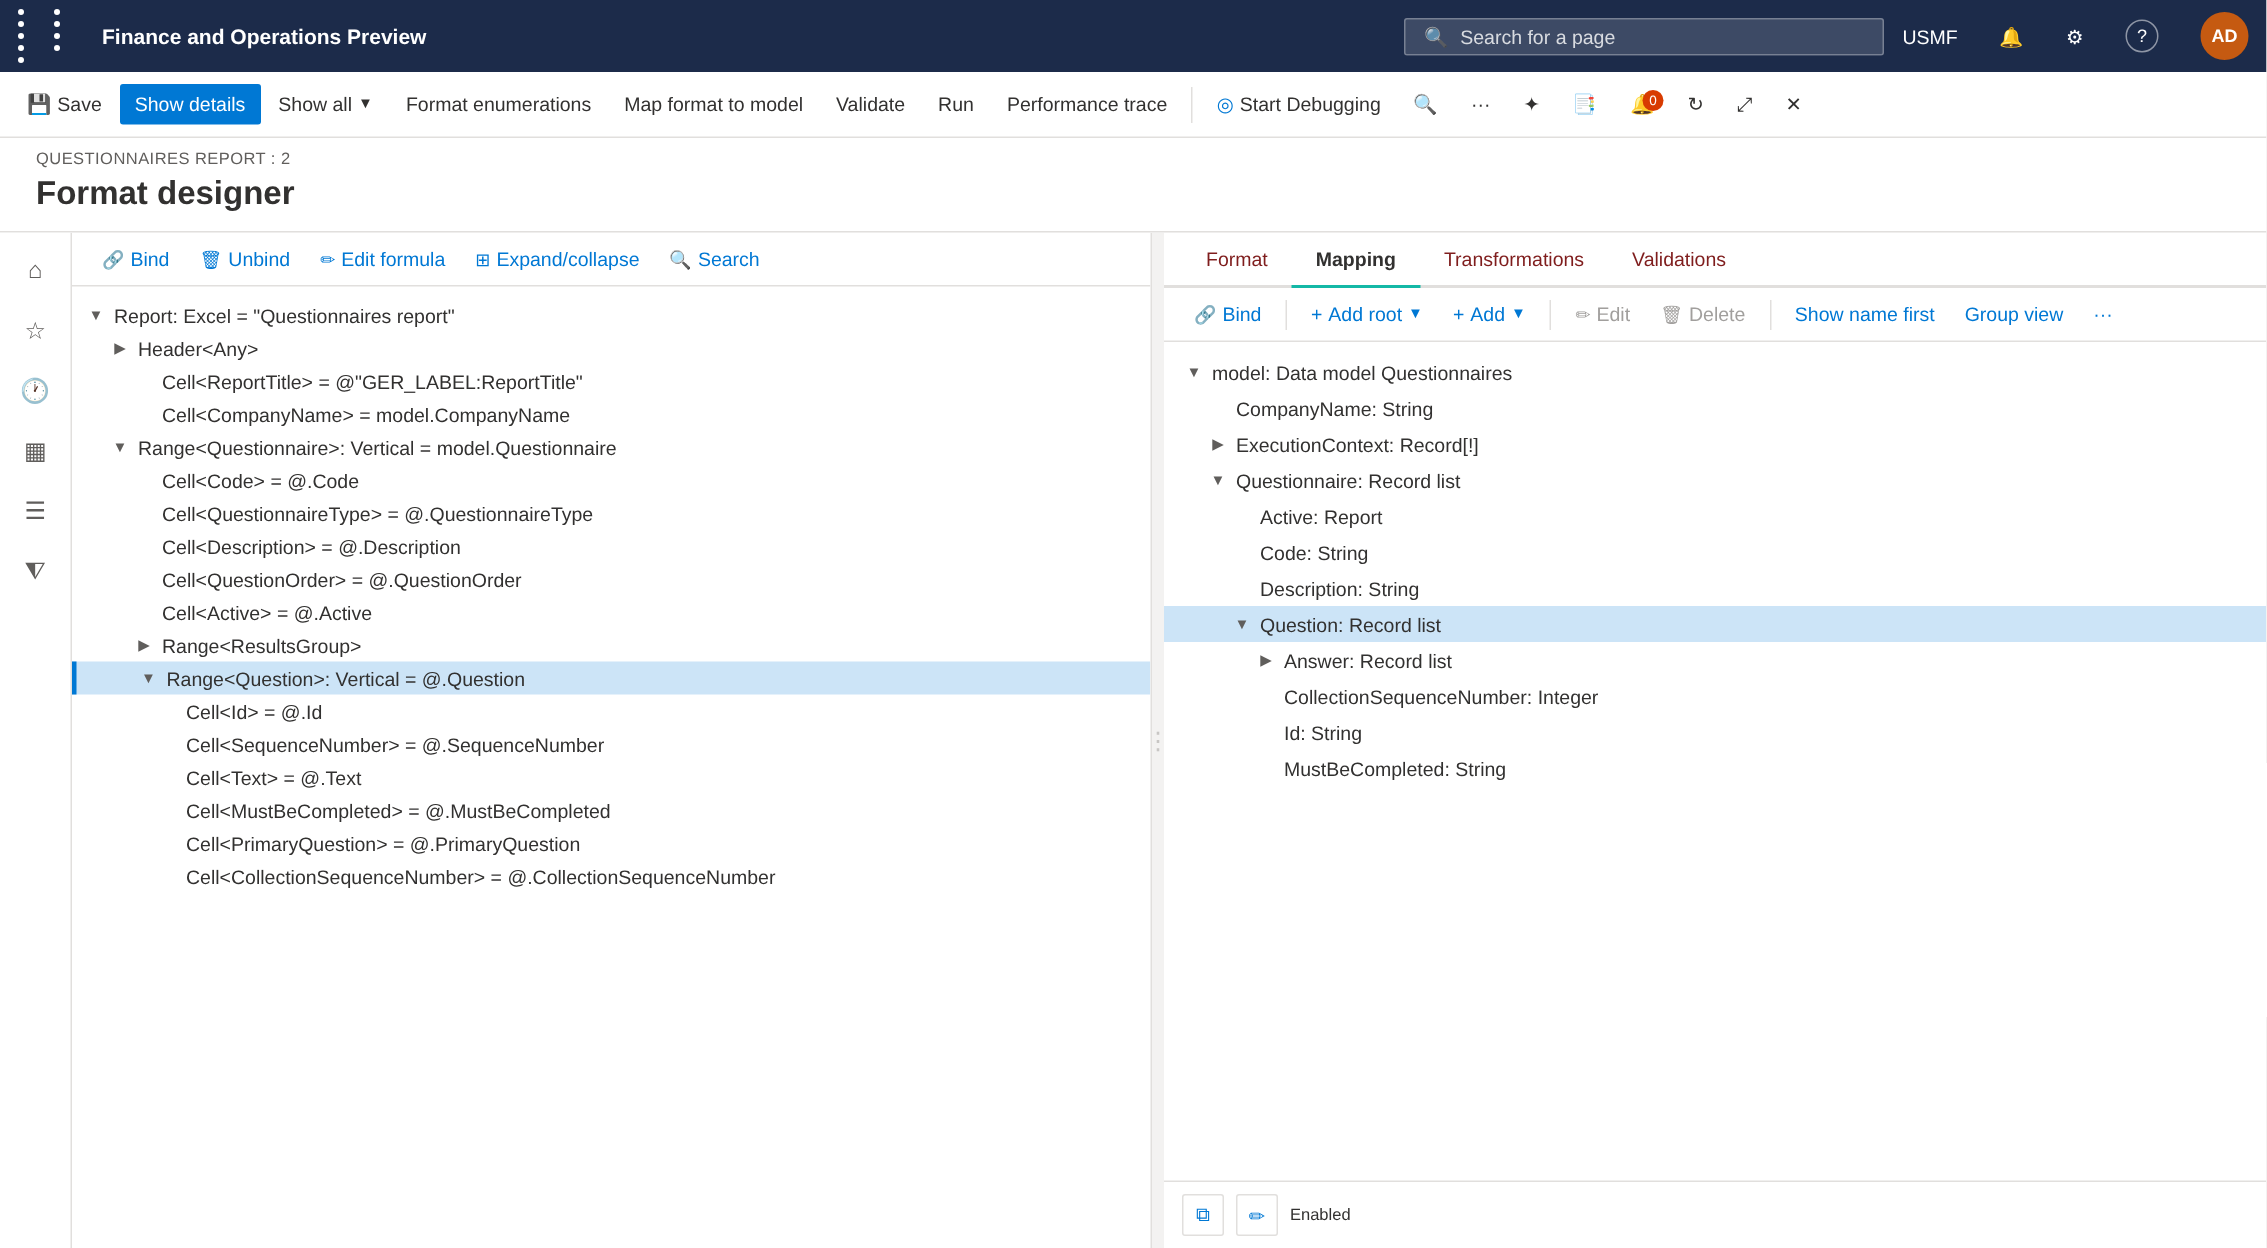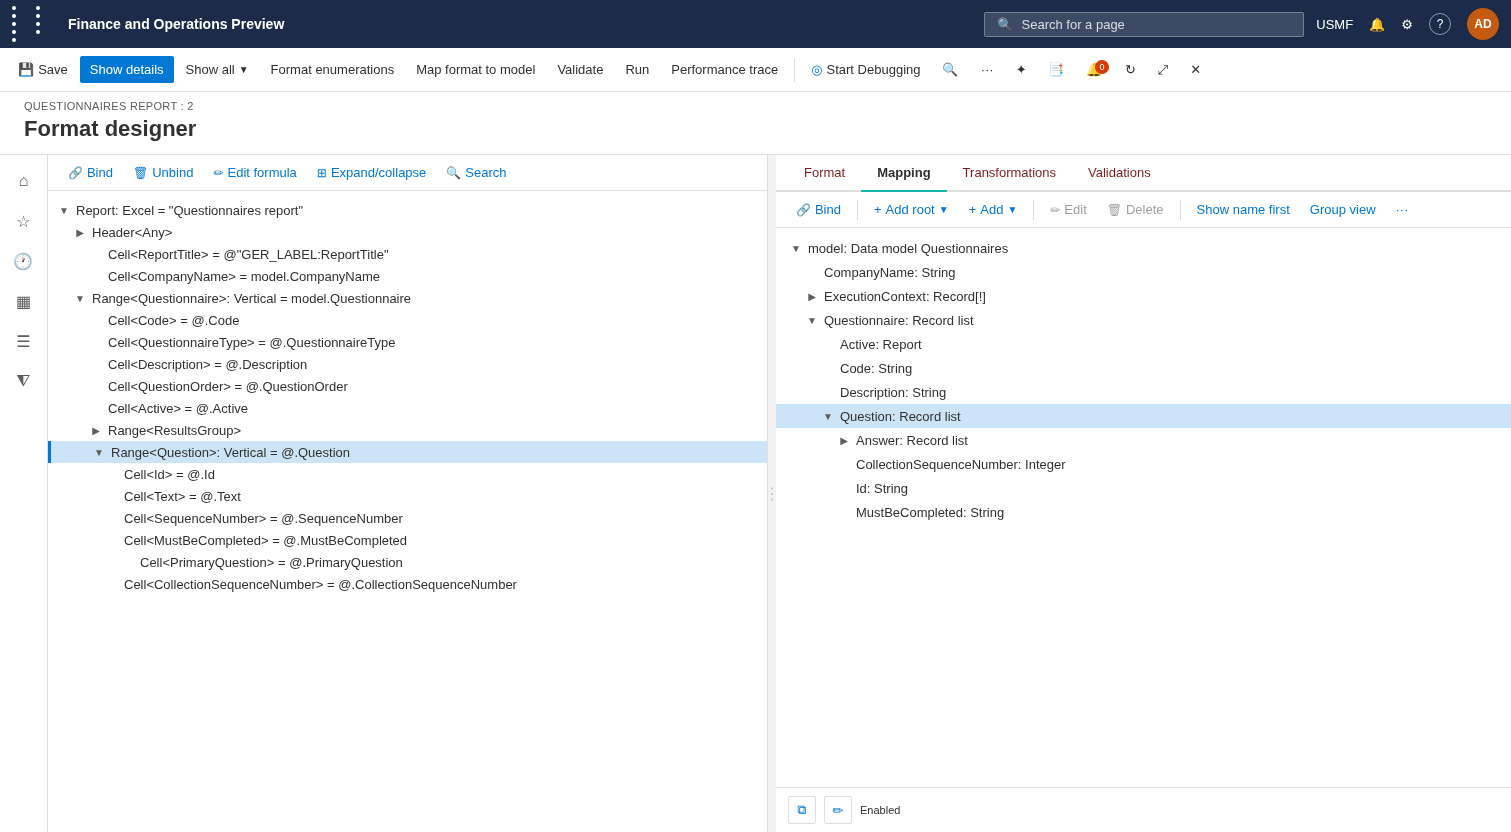--- a/index.html
+++ b/index.html
@@ -23,21 +23,21 @@
       border: 1px solid rgba(255,255,255,0.3);
       border-radius: 2px;
       display: flex;
       align-items: center;
       gap: 8px;
       padding: 4px 12px;
       width: 320px;
       color: rgba(255,255,255,0.8);
       font-size: 13px;
     }
-    .top-nav-right { display: flex; align-items: center; gap: 16px; color: white; font-size: 13px; }
+    .top-nav-right { display: flex; align-items: center; gap: 28px; color: white; font-size: 13px; }
 
     
     .toolbar {
       background: white;
       height: 44px;
       border-bottom: 1px solid #e1dfdd;
       display: flex;
       align-items: center;
       padding: 0 8px;
       gap: 2px;
@@ -473,33 +473,33 @@
           <div class="tree-item indent-2 selected" style="border-left: 3px solid #0078d4;">
             <span class="expand-icon">▼</span>
             <span style="margin-left:4px;">Range&lt;Question&gt;: Vertical = @.Question</span>
           </div>
           <div class="tree-item indent-3">
             <span class="expand-icon"></span>
             <span style="margin-left:4px;">Cell&lt;Id&gt; = @.Id</span>
           </div>
           <div class="tree-item indent-3">
             <span class="expand-icon"></span>
+            <span style="margin-left:4px;">Cell&lt;SequenceNumber&gt; = @.SequenceNumber</span>
+          </div>
+          <div class="tree-item indent-3">
+            <span class="expand-icon"></span>
             <span style="margin-left:4px;">Cell&lt;Text&gt; = @.Text</span>
           </div>
           <div class="tree-item indent-3">
             <span class="expand-icon"></span>
-            <span style="margin-left:4px;">Cell&lt;SequenceNumber&gt; = @.SequenceNumber</span>
+            <span style="margin-left:4px;">Cell&lt;MustBeCompleted&gt; = @.MustBeCompleted</span>
           </div>
           <div class="tree-item indent-3">
             <span class="expand-icon"></span>
-            <span style="margin-left:4px;">Cell&lt;MustBeCompleted&gt; = @.MustBeCompleted</span>
-          </div>
-          <div class="tree-item indent-3">
-            <span class="expand-icon"></span>
-            <span style="margin-left:20px;">Cell&lt;PrimaryQuestion&gt; = @.PrimaryQuestion</span>
+            <span style="margin-left:4px;">Cell&lt;PrimaryQuestion&gt; = @.PrimaryQuestion</span>
           </div>
           <div class="tree-item indent-3">
             <span class="expand-icon"></span>
             <span style="margin-left:4px;">Cell&lt;CollectionSequenceNumber&gt; = @.CollectionSequenceNumber</span>
           </div>
         </div>
       </div>
 
       <div class="panel-divider">⋮</div>
 

